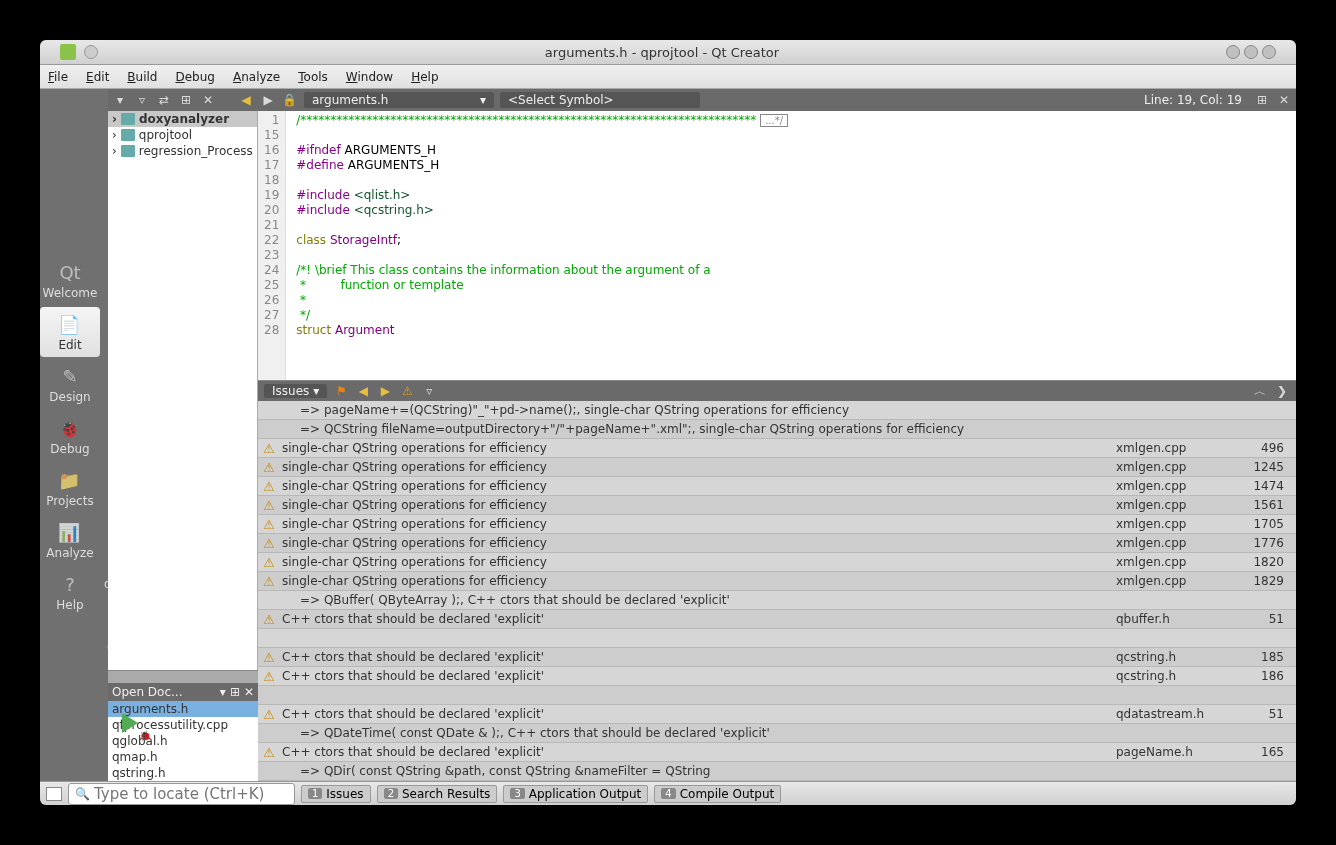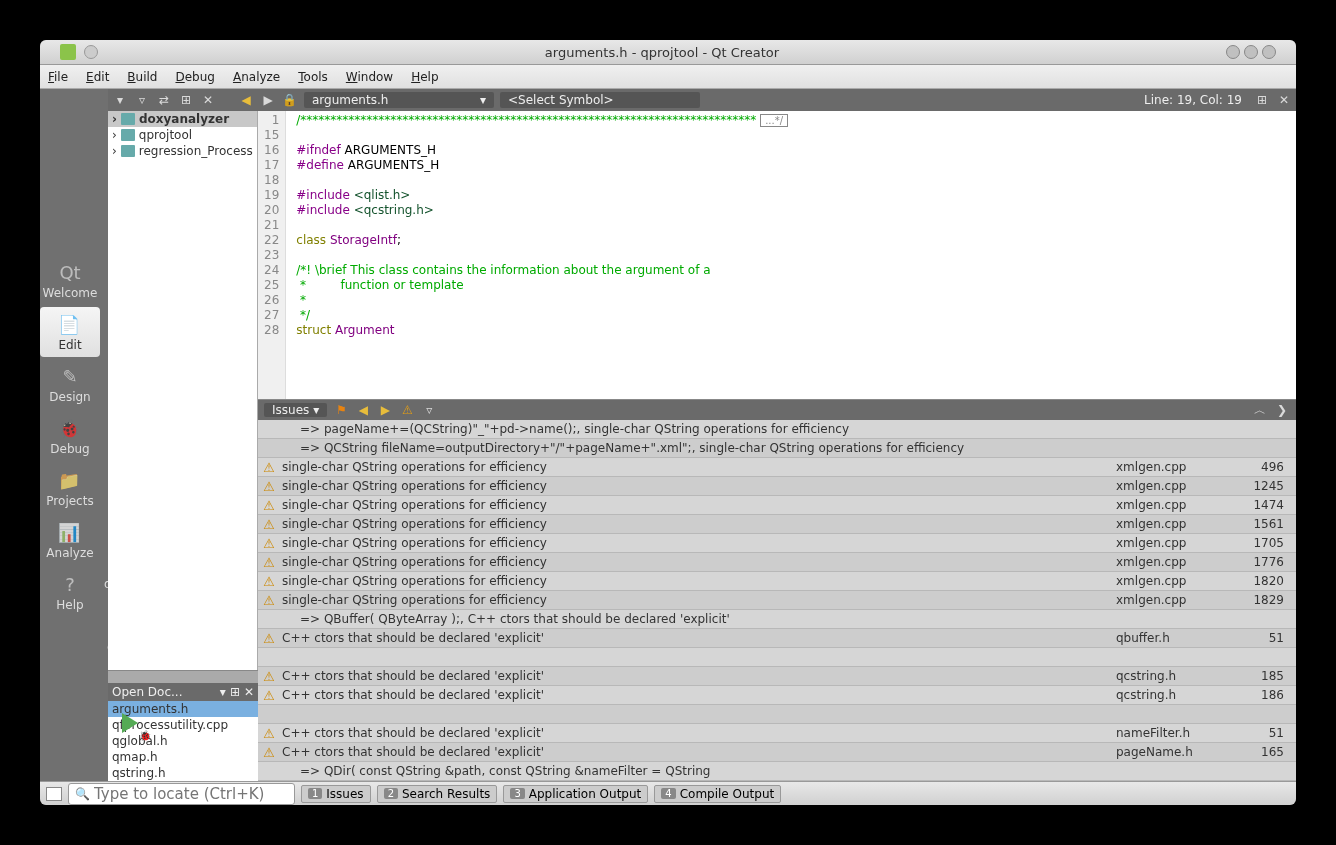--- a/index.html
+++ b/index.html
@@ -334,22 +334,28 @@
                   <span class="issue-line">186</span>
                 </div>
                 <div class="issue-row">
                   <span class="warn-ico"></span>
                   <span class="issue-file"></span>
                   <span class="issue-line"></span>
                 </div>
                 <div class="issue-row">
                   <span class="warn-ico">⚠</span>
                   <span class="issue-msg">C++ ctors that should be declared 'explicit'</span>
-                  <span class="issue-file">nameFilter.h</span>
+                  <span class="issue-file">qdatastream.h</span>
                   <span class="issue-line">51</span>
+                </div>
+                <div class="issue-row">
+                  <span class="warn-ico"></span>
+                  <span class="issue-msg indent">=&gt; QDateTime( const QDate &amp; );, C++ ctors that should be declared 'explicit'</span>
+                  <span class="issue-file"></span>
+                  <span class="issue-line"></span>
                 </div>
                 <div class="issue-row">
                   <span class="warn-ico">⚠</span>
                   <span class="issue-msg">C++ ctors that should be declared 'explicit'</span>
                   <span class="issue-file">pageName.h</span>
                   <span class="issue-line">165</span>
                 </div>
                 <div class="issue-row">
                   <span class="warn-ico"></span>
                   <span class="issue-msg indent">=&gt; QDir( const QString &amp;path, const QString &amp;nameFilter = QString</span>

